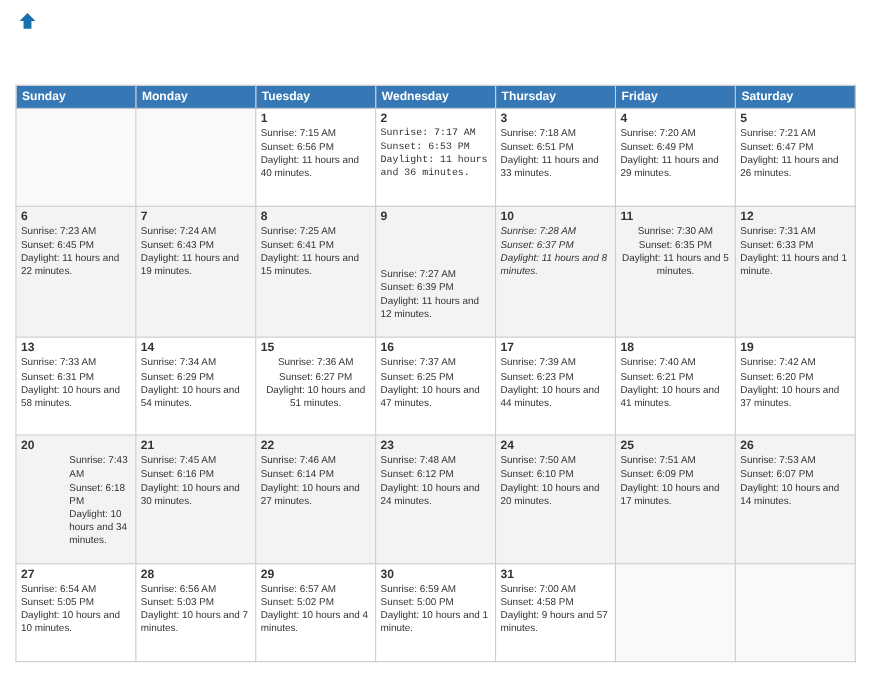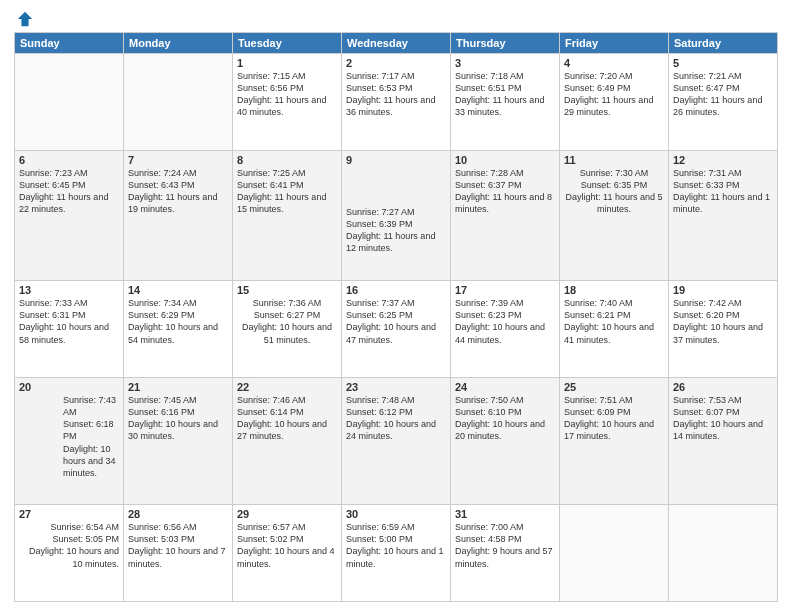--- a/index.html
+++ b/index.html
@@ -9,20 +9,21 @@
       width: 792px;
       height: 612px;
       overflow: hidden;
     }
     .page {
       width: 792px;
       height: 612px;
       padding: 10px 14px 10px 14px;
       display: flex;
       flex-direction: column;
+      gap: 45px;
     }
     .header {
       display: flex;
       justify-content: space-between;
       align-items: flex-start;
       margin-bottom: 8px;
     }
     .logo {
       display: flex;
       flex-direction: column;
@@ -129,21 +130,21 @@
           <td class="empty"></td>
           <td class="empty"></td>
           <td>
             <span class="day-num">1</span>
             <div class="day-info" style="white-space: pre-line;">Sunrise: 7:15 AM
 Sunset: 6:56 PM
 Daylight: 11 hours and 40 minutes.</div>
           </td>
           <td>
             <span class="day-num">2</span>
-            <div class="day-info" style="white-space: pre-line;">Sunrise: 7:17 AM
+            <div class="day-info" style="white-space: pre-line; font-family: Liberation Mono, monospace;">Sunrise: 7:17 AM
 Sunset: 6:53 PM
 Daylight: 11 hours and 36 minutes.</div>
           </td>
           <td>
             <span class="day-num">3</span>
             <div class="day-info" style="white-space: pre-line;">Sunrise: 7:18 AM
 Sunset: 6:51 PM
 Daylight: 11 hours and 33 minutes.</div>
           </td>
           <td>
@@ -179,21 +180,21 @@
 Daylight: 11 hours and 15 minutes.</div>
           </td>
           <td>
             <span class="day-num">9</span>
             <div class="day-info" style="white-space: pre-line; margin-top: 40px;">Sunrise: 7:27 AM
 Sunset: 6:39 PM
 Daylight: 11 hours and 12 minutes.</div>
           </td>
           <td>
             <span class="day-num">10</span>
-            <div class="day-info" style="white-space: pre-line;">Sunrise: 7:28 AM
+            <div class="day-info" style="white-space: pre-line; font-style: italic;">Sunrise: 7:28 AM
 Sunset: 6:37 PM
 Daylight: 11 hours and 8 minutes.</div>
           </td>
           <td>
             <span class="day-num">11</span>
             <div class="day-info" style="white-space: pre-line; text-align: center;">Sunrise: 7:30 AM
 Sunset: 6:35 PM
 Daylight: 11 hours and 5 minutes.</div>
           </td>
           <td>
@@ -287,21 +288,21 @@
           <td>
             <span class="day-num">26</span>
             <div class="day-info" style="white-space: pre-line;">Sunrise: 7:53 AM
 Sunset: 6:07 PM
 Daylight: 10 hours and 14 minutes.</div>
           </td>
         </tr>
         <tr>
           <td>
             <span class="day-num">27</span>
-            <div class="day-info" style="white-space: pre-line; text-align: right;">Sunrise: 6:54 AM
+            <div class="day-info" style="white-space: pre-line;">Sunrise: 6:54 AM
 Sunset: 5:05 PM
 Daylight: 10 hours and 10 minutes.</div>
           </td>
           <td>
             <span class="day-num">28</span>
             <div class="day-info" style="white-space: pre-line;">Sunrise: 6:56 AM
 Sunset: 5:03 PM
 Daylight: 10 hours and 7 minutes.</div>
           </td>
           <td>

